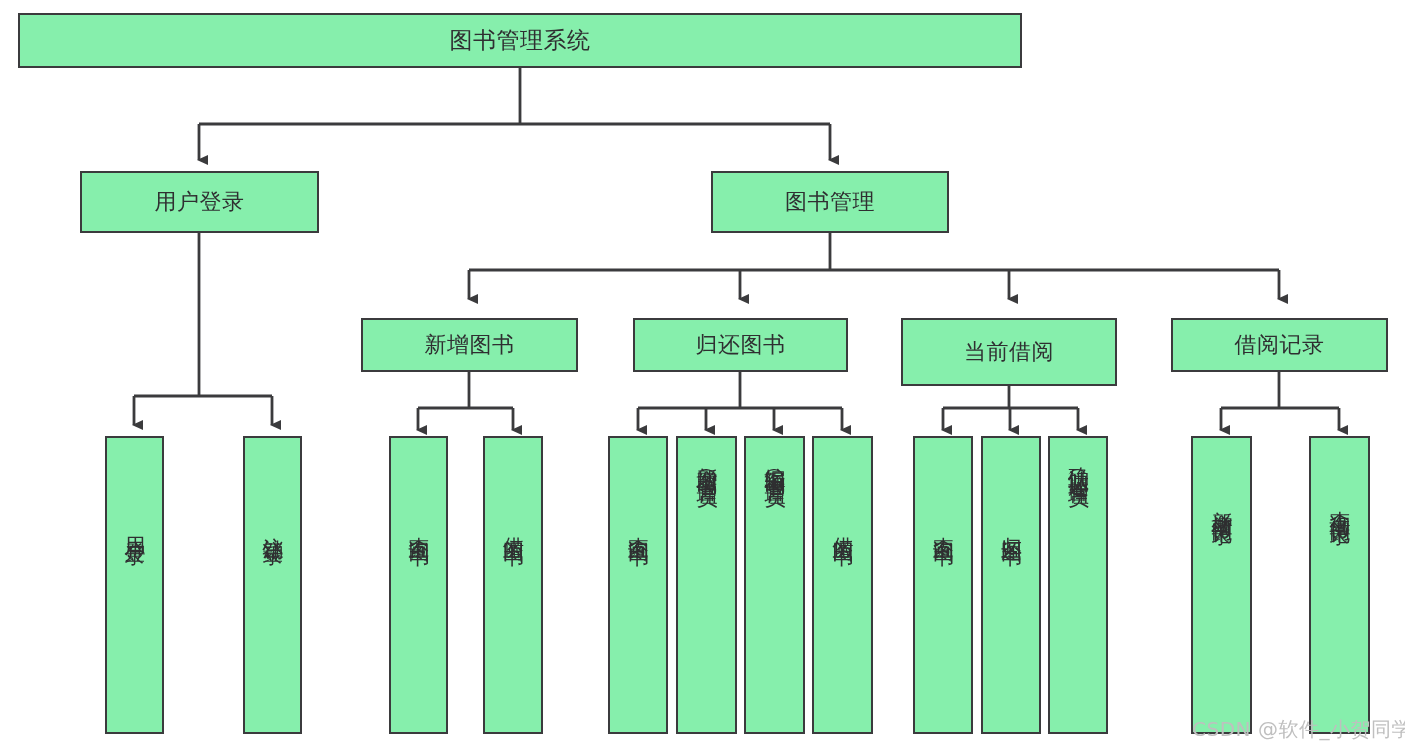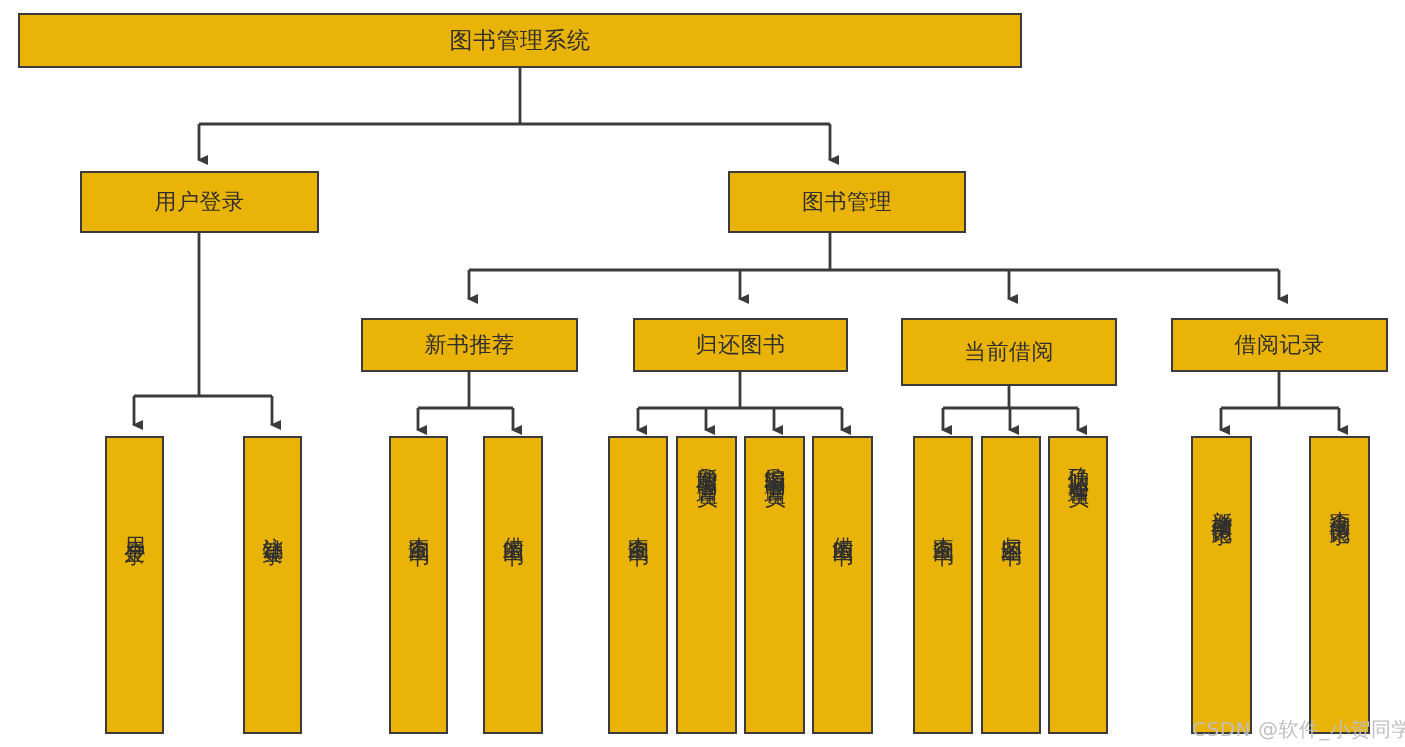--- a/index.html
+++ b/index.html
@@ -1,20 +1,20 @@
 <!DOCTYPE html>
 <html><head>
 <meta charset="utf-8">
 <style>
   html,body{margin:0;padding:0;background:#ffffff;}
   body{width:1405px;height:747px;position:relative;overflow:hidden;
        font-family:"DejaVu Sans","Liberation Sans",sans-serif;}
   #canvas{position:absolute;inset:0;width:1405px;height:747px;}
   .node{position:absolute;box-sizing:border-box;border:2.5px solid #3b3b3d;
-        background:#eab308;display:flex;align-items:center;justify-content:center;}
+        background:#86efac;display:flex;align-items:center;justify-content:center;}
   .node .lbl{color:#2f2f31;font-size:22px;line-height:1.18;letter-spacing:.5px;
              white-space:nowrap;}
   .node.vert{align-items:flex-start;justify-content:center;padding-top:4px;}
   .node.vert .lbl{writing-mode:vertical-rl;text-orientation:upright;
                   white-space:normal;font-size:21px;letter-spacing:3px;
                   max-height:100%;}
   .node.vert.pad .lbl{padding-top:52px;}
   .node.vert.pad2 .lbl{padding-top:78px;}
   .node.vert.pad4 .lbl{padding-top:8px;}
   #root .lbl{font-size:23px;}
@@ -75,26 +75,26 @@
   </g>
 </svg>
 
 <div class="node" id="root" style="left:18px;top:13px;width:1004px;height:55px;">
   <span class="lbl">图书管理系统</span>
 </div>
 
 <div class="node" style="left:80px;top:171px;width:239px;height:62px;">
   <span class="lbl">用户登录</span>
 </div>
-<div class="node" style="left:711px;top:171px;width:238px;height:62px;margin-left:17px;">
+<div class="node" style="left:711px;top:171px;width:238px;height:62px;">
   <span class="lbl">图书管理</span>
 </div>
 
 <div class="node" style="left:361px;top:318px;width:217px;height:54px;">
-  <span class="lbl">新书推荐</span>
+  <span class="lbl">新增图书</span>
 </div>
 <div class="node" style="left:633px;top:318px;width:215px;height:54px;">
   <span class="lbl">归还图书</span>
 </div>
 <div class="node" style="left:901px;top:318px;width:216px;height:68px;">
   <span class="lbl">当前借阅</span>
 </div>
 <div class="node" style="left:1171px;top:318px;width:217px;height:54px;">
   <span class="lbl">借阅记录</span>
 </div>

